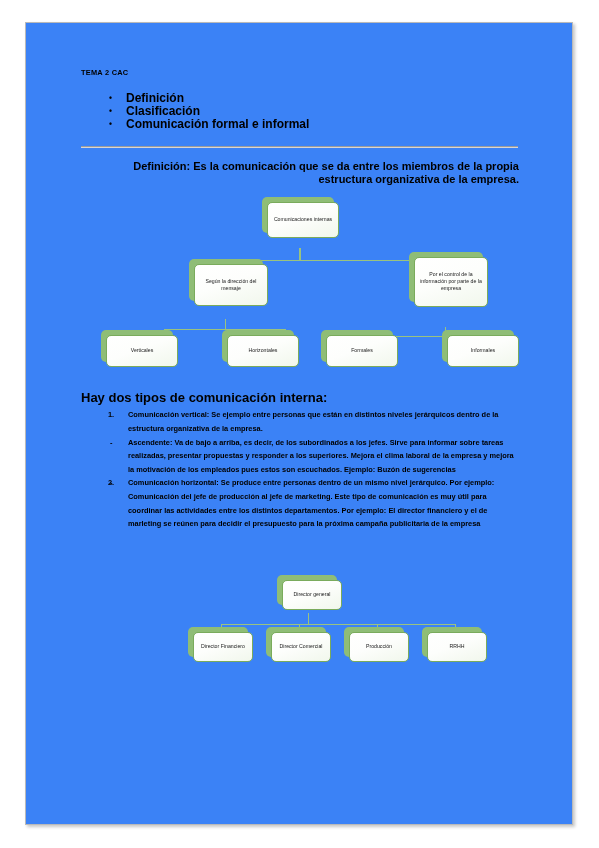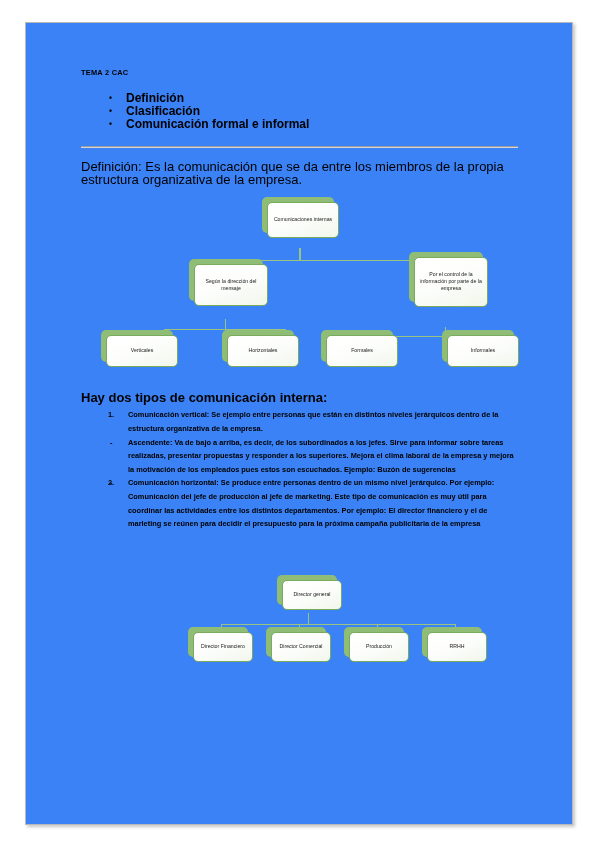--- a/index.html
+++ b/index.html
@@ -71,25 +71,26 @@
 
   .rule {
     margin: 14px 0 0 0;
     height: 1px;
     width: 437px;
     background: #9b9b9b;
     box-shadow: 0 1px 0 #d6d6d6;
   }
 
   .para {
-    font-size: 13px;
-    font-weight: normal;
+    font-size: 11px;
+    font-weight: bold;
     color: #000;
     line-height: 13.6px;
     margin: 13px 0 0 0;
+    text-align: right;
   }
 
   .lead {
     font-size: 13px;
     font-weight: bold;
     color: #000;
     line-height: 13.6px;
     margin: 0;
   }
 

